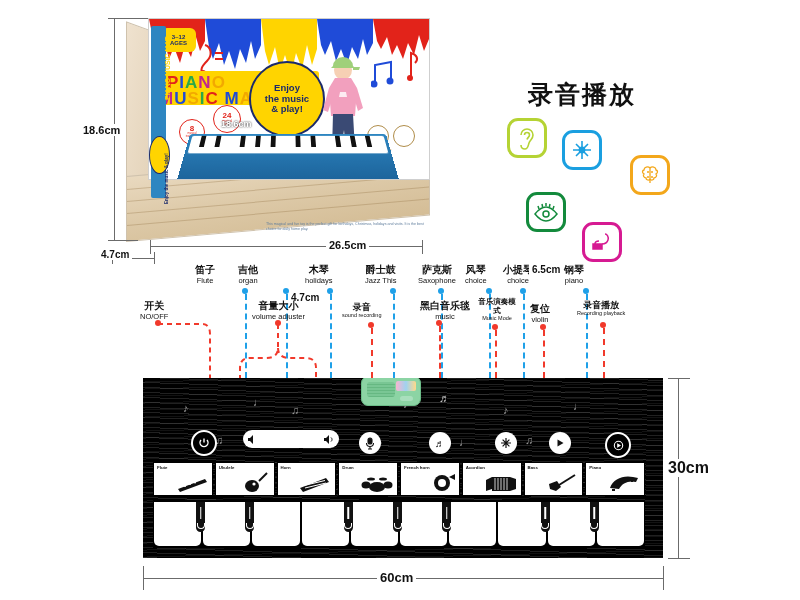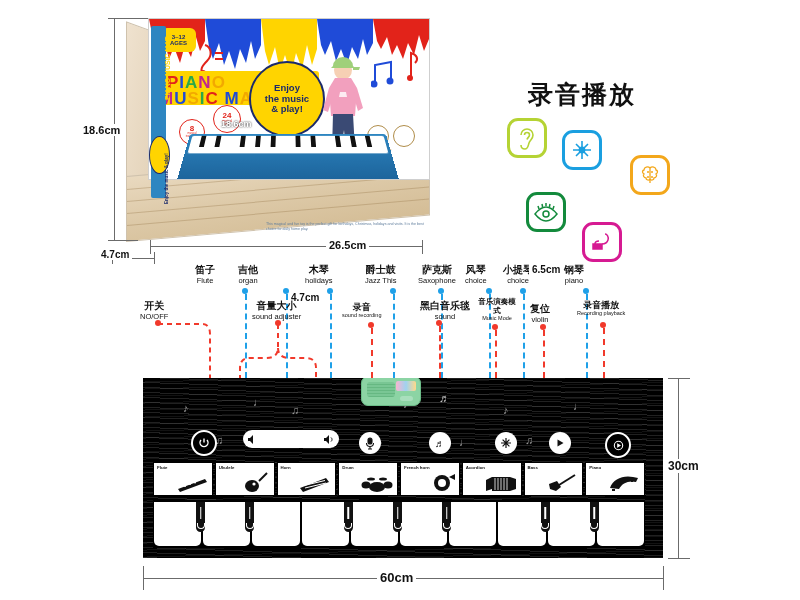--- a/index.html
+++ b/index.html
@@ -354,29 +354,29 @@
 <div class="vline-blue" style="left:523px;top:294px;height:84px"></div>
 <div class="dot-blue" style="left:583px;top:288px"></div>
 <div class="vline-blue" style="left:586px;top:294px;height:84px"></div>
 
 <div class="callout" style="left:140px;top:300px">
   <span class="cn">开关</span>
   <span class="en">NO/OFF</span>
 </div>
 <div class="callout" style="left:252px;top:300px">
   <span class="cn">音量大小</span>
-  <span class="en">sound adjuster</span>
+  <span class="en">volume adjuster</span>
 </div>
 <div class="callout small" style="left:342px;top:302px">
   <span class="cn" style="font-size:9px">录音</span>
   <span class="en">sound recording</span>
 </div>
 <div class="callout" style="left:420px;top:300px">
   <span class="cn">黑白音乐毯</span>
-  <span class="en">sound</span>
+  <span class="en">music</span>
 </div>
 <div class="callout small" style="left:477px;top:298px;width:40px">
   <span class="cn" style="white-space:normal;display:block;width:40px">音乐演奏模式</span>
   <span class="en">Music Mode</span>
 </div>
 <div class="callout" style="left:530px;top:303px">
   <span class="cn">复位</span>
   <span class="en">violin</span>
 </div>
 <div class="callout small" style="left:577px;top:300px">
@@ -574,18 +574,18 @@
     <div class="wk">
         <div class="bk" style="left:100%;margin-left:-5px"></div>
       </div>
     <div class="wk"></div>
   </div>
 </div>
 
 <div class="dimline-v" style="left:678px;top:378px;height:180px"></div>
 <div class="tick-h" style="left:668px;top:378px;width:22px"></div>
 <div class="tick-h" style="left:668px;top:558px;width:22px"></div>
-<div class="dimtext" style="left:665px;top:459px;font-size:12px">30cm</div>
+<div class="dimtext" style="left:665px;top:459px;font-size:16px">30cm</div>
 
 <div class="dimline-h" style="left:143px;top:578px;width:520px"></div>
 <div class="tick-v" style="left:143px;top:566px;height:24px"></div>
 <div class="tick-v" style="left:663px;top:566px;height:24px"></div>
 <div class="dimtext" style="left:377px;top:570px;font-size:13px">60cm</div>
 
 </body></html>

